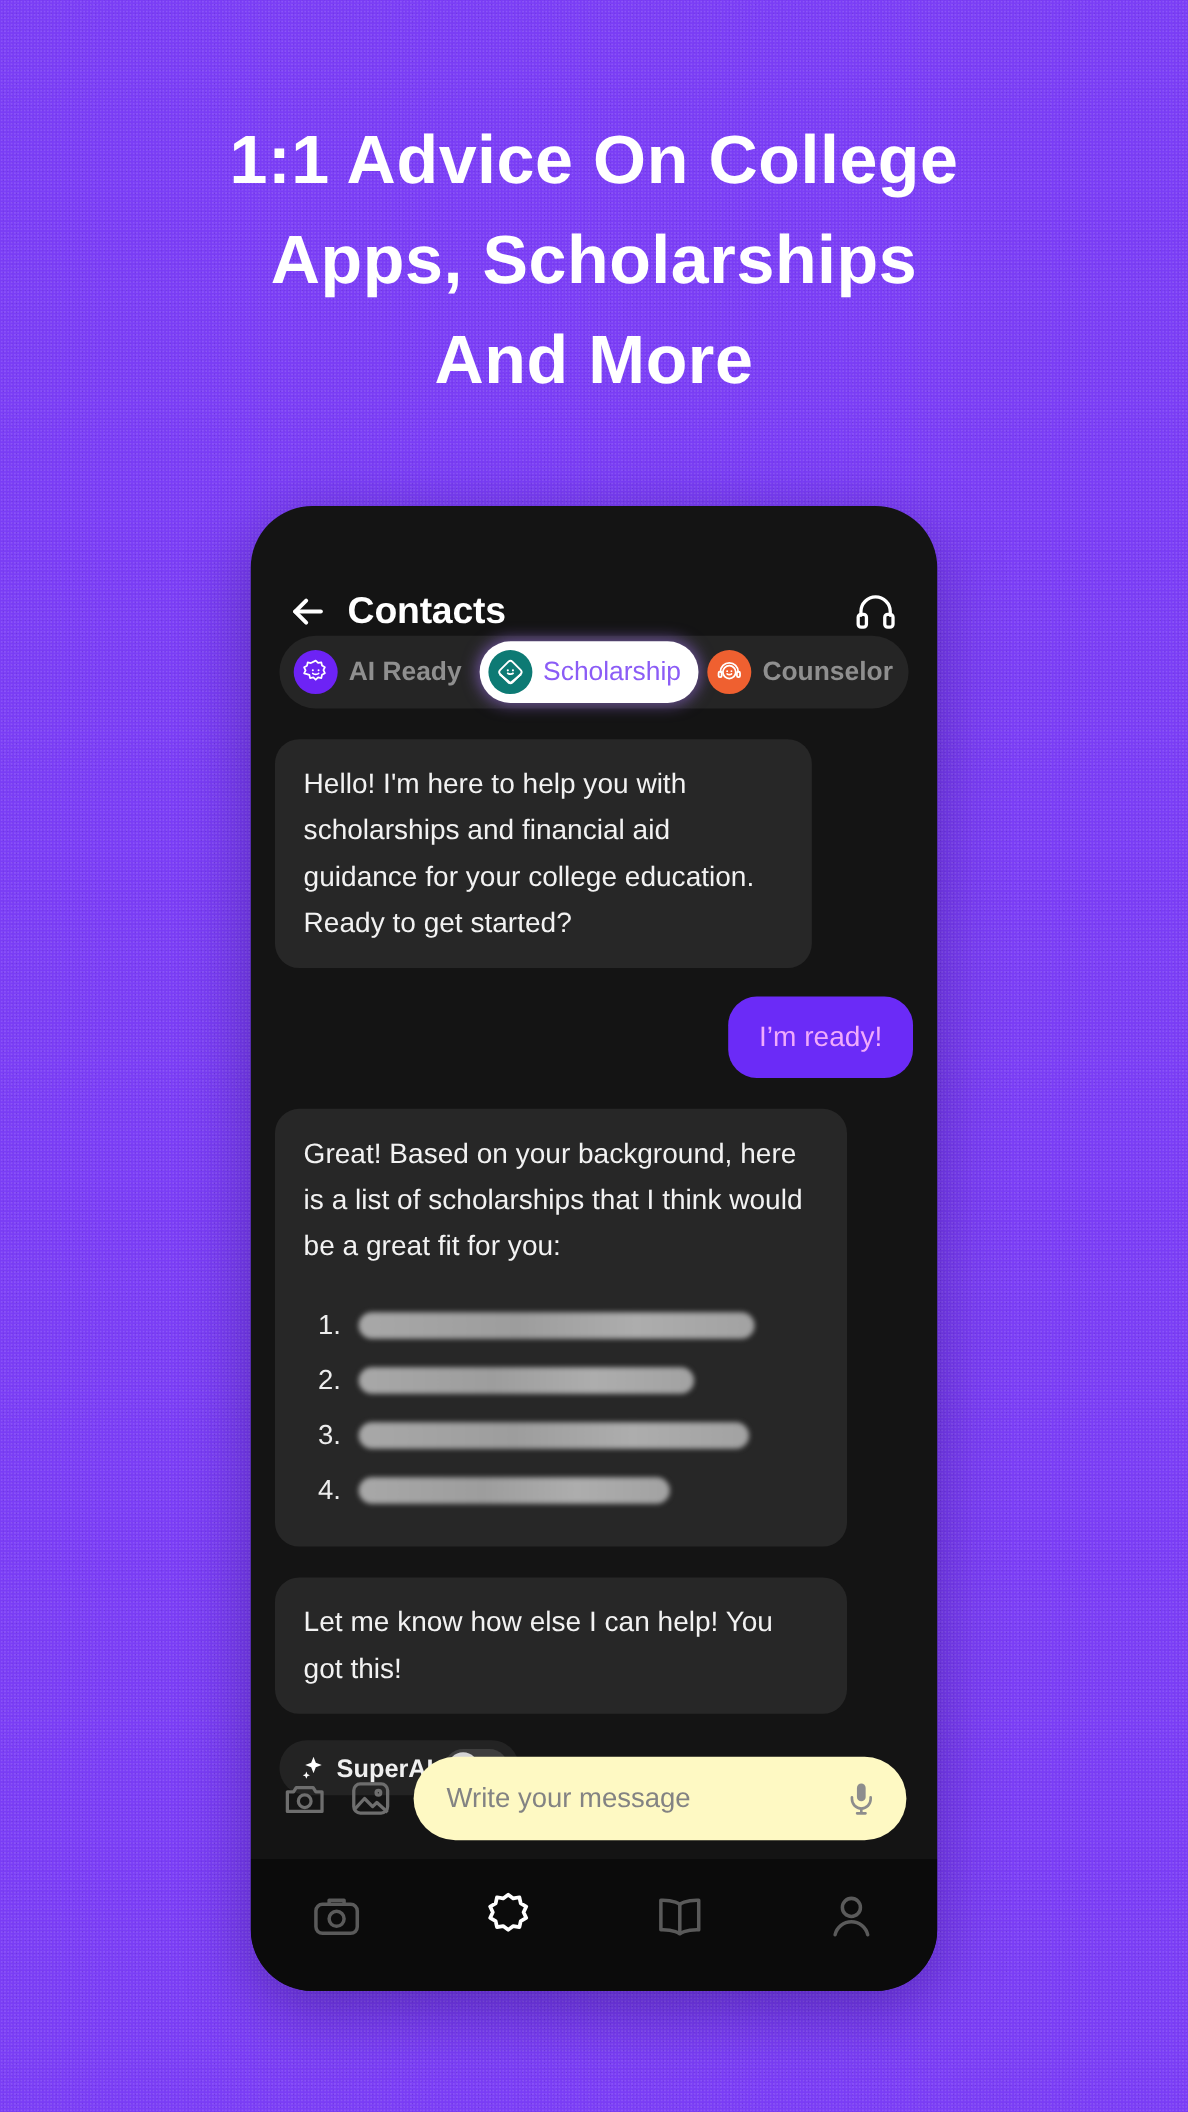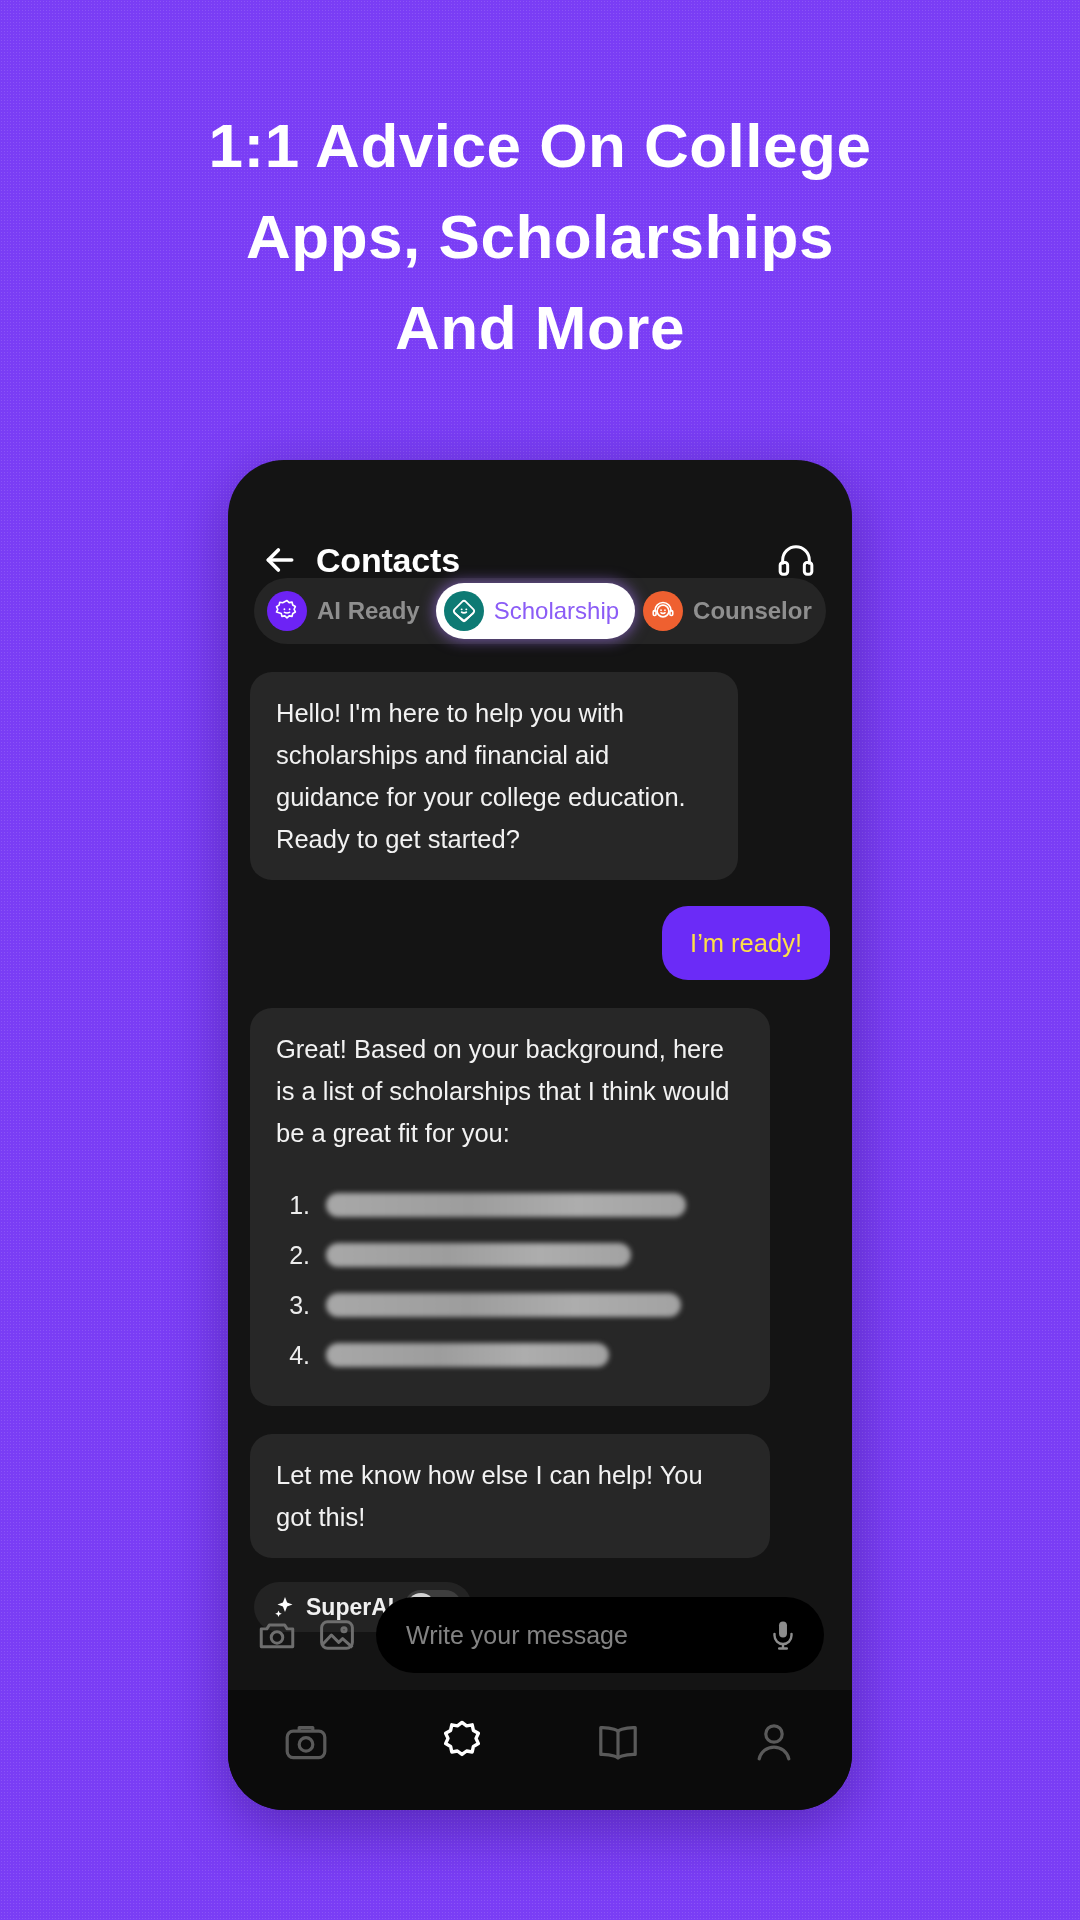--- a/index.html
+++ b/index.html
@@ -61,24 +61,24 @@
     background: #141414;
     border-radius: 56px;
     overflow: hidden;
     z-index: 6;
     box-shadow: 0 18px 60px rgba(20,0,70,.35);
   }
 
   
   .phone-header {
     position: absolute;
-    top: 0; left: 0; right: 0;
+    top: 16px; left: 0; right: 0;
     height: 120px;
     display: flex;
-    align-items: flex-end;
+    align-items: flex-start;
     padding: 60px 36px 0 32px;
   }
   .back-arrow { width: 40px; height: 40px; flex: 0 0 auto; }
   .header-title {
     color: #fff;
     font-size: 34px;
     font-weight: 700;
     margin-left: 16px;
     letter-spacing: -.2px;
   }
@@ -145,21 +145,21 @@
     background: #272727;
     border-radius: 22px;
     color: #f2f2f2;
     font-size: 25.5px;
     line-height: 42px;
     padding: 20px 26px;
     max-width: 520px;
   }
   .bubble.me {
     background: #6b2bf7;
-    color: #fde047;
+    color: #f0abfc;
     border-radius: 26px;
     padding: 16px 28px;
     font-size: 25.5px;
     max-width: none;
   }
 
   .m1 { margin-top: 16px; width: 488px; }
   .m2 { margin-top: 26px; }
   .m3 { margin-top: 28px; width: 522px; padding-bottom: 26px; }
   .m4 { margin-top: 28px; width: 522px; }
@@ -228,21 +228,21 @@
     height: 110px;
     display: flex;
     align-items: center;
     padding: 0 28px;
     gap: 18px;
   }
   .comp-ico { width: 42px; height: 42px; flex: 0 0 auto; }
   .input-pill {
     flex: 1 1 auto;
     height: 76px;
-    background: #000000;
+    background: #fef9c3;
     border-radius: 38px;
     display: flex;
     align-items: center;
     padding: 0 24px 0 30px;
   }
   .input-text {
     flex: 1 1 auto;
     color: #838383;
     font-size: 25px;
   }

